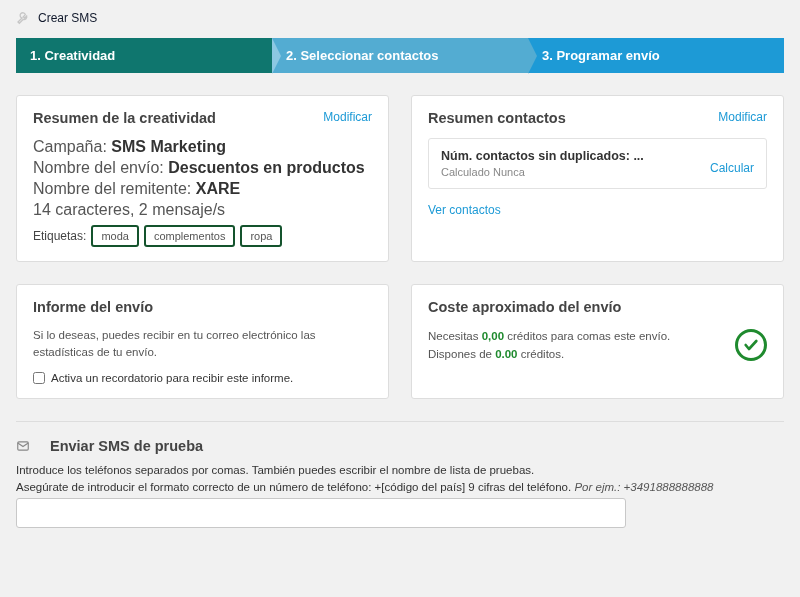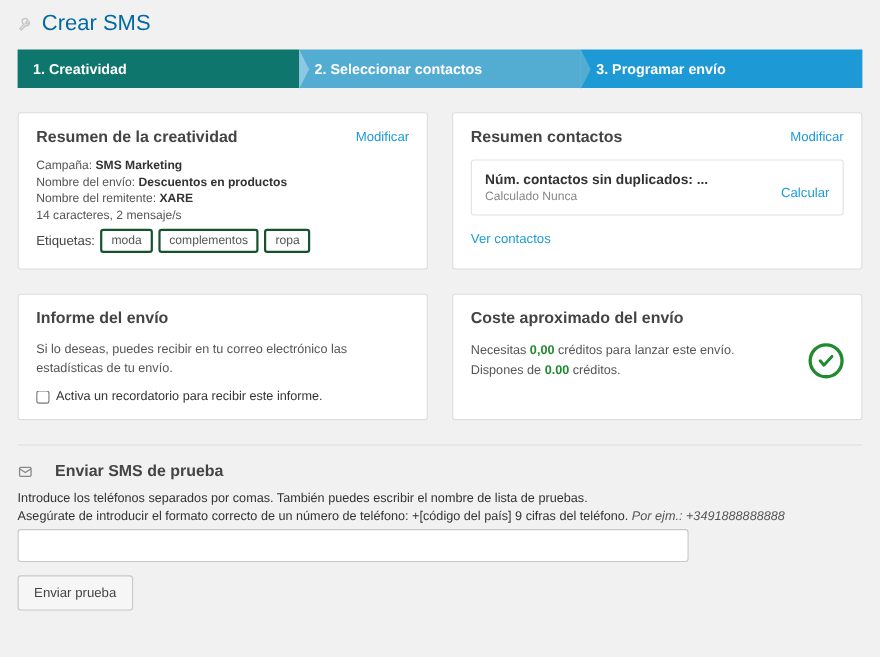--- a/index.html
+++ b/index.html
@@ -7,22 +7,22 @@
     font-family: Arial, Helvetica, sans-serif;
     background: #f1f1f1;
     font-size: 12px;
     color: #444;
     width: 800px;
   }
   .page {
     padding: 10px 16px 20px 16px;
   }
   .page-title {
-    font-size: 20px;
-    color: #0369a1;
+    font-size: 12px;
+    color: #0f172a;
     font-weight: normal;
     display: flex;
     align-items: center;
     gap: 6px;
     margin-bottom: 12px;
   }
   .page-title svg { opacity: 0.4; }
   .steps {
     display: flex;
     margin-bottom: 22px;
@@ -69,21 +69,21 @@
     color: #444;
     margin-bottom: 12px;
   }
   .modify-link {
     position: absolute;
     top: 14px; right: 16px;
     color: #1d9ad6;
     font-size: 12px;
     cursor: pointer;
   }
-  .field-line { margin-bottom: 3px; font-size: 11px; color: #555; }
+  .field-line { margin-bottom: 3px; font-size: 16px; color: #555; }
   .field-line strong { color: #333; }
   .tags { margin-top: 6px; display: flex; align-items: center; gap: 5px; flex-wrap: wrap; }
   .tag {
     border: 2px solid #14532d;
     border-radius: 3px;
     padding: 3px 8px;
     font-size: 11px;
     color: #555;
     background: #fff;
   }
@@ -197,21 +197,21 @@
       <label class="checkbox-line">
         <input type="checkbox" style="">
         <span>Activa un recordatorio para recibir este informe.</span>
       </label>
     </div>
 
     <div class="card">
       <div class="card-title">Coste aproximado del envío</div>
       <div class="cost-card">
         <div class="cost-text">
-          <div><span>Necesitas </span><span class="credits">0,00</span><span> créditos para lanzar este envío.</span></div>
+          <div><span>Necesitas </span><span class="credits">0,00</span><span> créditos para comas este envío.</span></div>
           <div><span>Dispones de </span><span class="credits">0.00</span><span> créditos.</span></div>
         </div>
         <div class="check-circle">
           <svg width="16" height="16" viewBox="0 0 24 24" fill="none" stroke="#1f8a2e" stroke-width="4" stroke-linecap="round" stroke-linejoin="round">
               <polyline points="4 12 9 18 20 6"></polyline>
             </svg>
         </div>
       </div>
     </div>
   </div>
@@ -224,15 +224,14 @@
           <rect x="3" y="5" width="18" height="14" rx="2"></rect>
           <path d="M3 7l9 6 9-6"></path>
         </svg>
       <span>Enviar SMS de prueba</span>
     </div>
     <div class="test-desc">
       <div>Introduce los teléfonos separados por comas. También puedes escribir el nombre de lista de pruebas.</div>
       <div><span>Asegúrate de introducir el formato correcto de un número de teléfono: +[código del país] 9 cifras del teléfono. </span><em>Por ejm.: +3491888888888</em></div>
     </div>
     <input class="phone-input" type="text" placeholder="" style="">
-    <button class="send-btn">Enviar prueba</button>
   </div>
 </div>
 
 </body></html>

